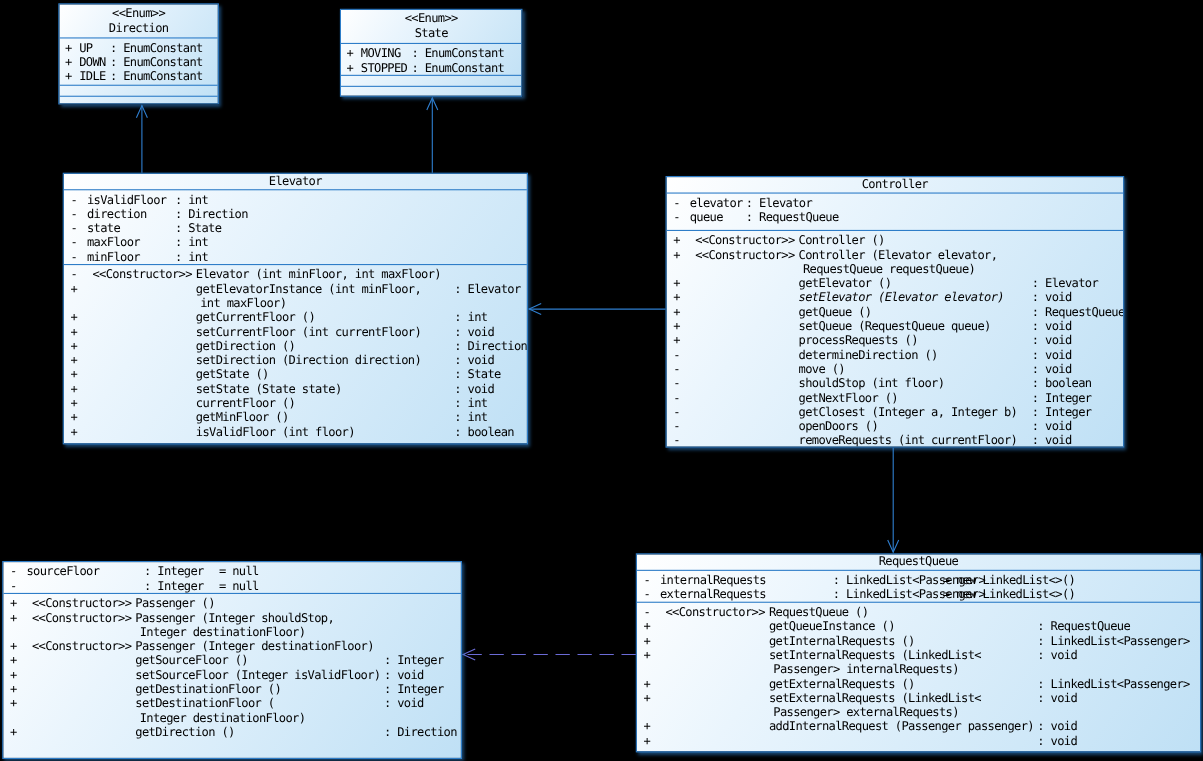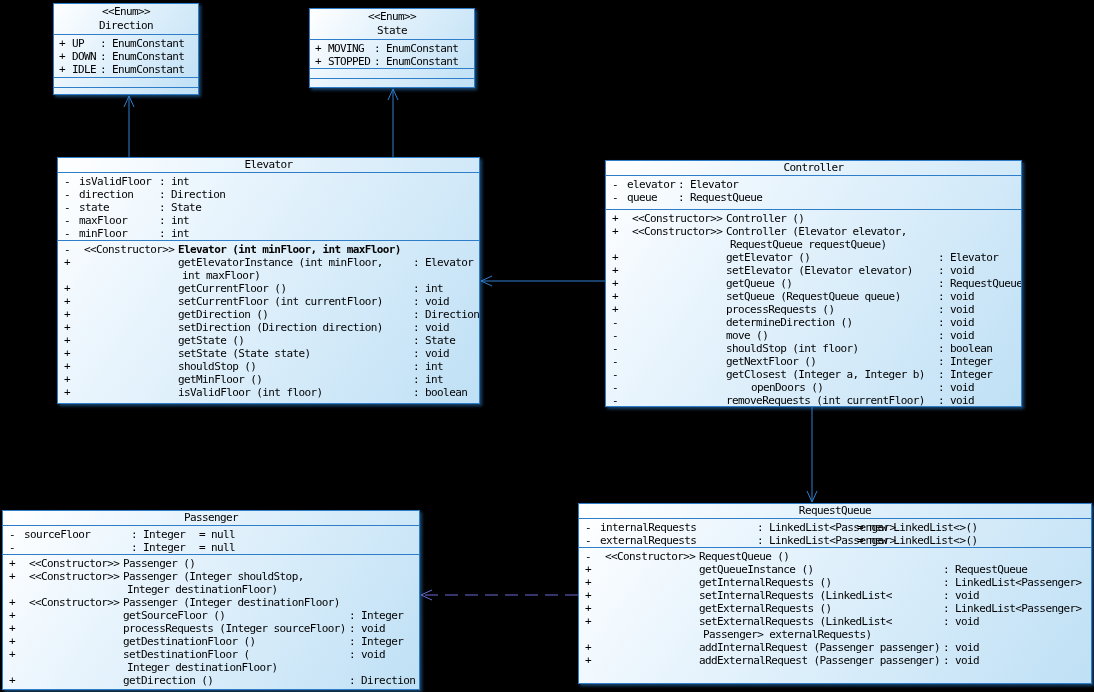--- a/index.html
+++ b/index.html
@@ -134,21 +134,21 @@
         <div class="row">
           <span style="left: 6px;">-</span>
           <span style="left: 21px;">minFloor</span>
           <span style="left: 101px;">: int</span>
         </div>
       </div>
       <div class="compartment last">
         <div class="row">
           <span style="left: 6px;">-</span>
           <span style="left: 26px;">&lt;&lt;Constructor&gt;&gt;</span>
-          <span style="left: 120px; font-weight: bold;">Elevator (int minFloor, int maxFloor)</span>
+          <span style="left: 120px;">Elevator (int minFloor, int maxFloor)</span>
         </div>
         <div class="row">
           <span style="left: 6px;">+</span>
           <span style="left: 120px;">getElevatorInstance (int minFloor,</span>
           <span style="left: 355px;">: Elevator</span>
         </div>
         <div class="row">
           <span style="left: 124px;">int maxFloor)</span>
         </div>
         <div class="row">
@@ -176,21 +176,21 @@
           <span style="left: 120px;">getState ()</span>
           <span style="left: 355px;">: State</span>
         </div>
         <div class="row">
           <span style="left: 6px;">+</span>
           <span style="left: 120px;">setState (State state)</span>
           <span style="left: 355px;">: void</span>
         </div>
         <div class="row">
           <span style="left: 6px;">+</span>
-          <span style="left: 120px;">shouldStop ()</span>
+          <span style="left: 120px;">currentFloor ()</span>
           <span style="left: 355px;">: int</span>
         </div>
         <div class="row">
           <span style="left: 6px;">+</span>
           <span style="left: 120px;">getMinFloor ()</span>
           <span style="left: 355px;">: int</span>
         </div>
         <div class="row">
           <span style="left: 6px;">+</span>
           <span style="left: 120px;">isValidFloor (int floor)</span>
@@ -226,21 +226,21 @@
         <div class="row">
           <span style="left: 124px;">RequestQueue requestQueue)</span>
         </div>
         <div class="row">
           <span style="left: 6px;">+</span>
           <span style="left: 120px;">getElevator ()</span>
           <span style="left: 332px;">: Elevator</span>
         </div>
         <div class="row">
           <span style="left: 6px;">+</span>
-          <span style="left: 120px;">setElevator (Elevator elevator)</span>
+          <span style="left: 120px; font-style: italic;">setElevator (Elevator elevator)</span>
           <span style="left: 332px;">: void</span>
         </div>
         <div class="row">
           <span style="left: 6px;">+</span>
           <span style="left: 120px;">getQueue ()</span>
           <span style="left: 332px;">: RequestQueue</span>
         </div>
         <div class="row">
           <span style="left: 6px;">+</span>
           <span style="left: 120px;">setQueue (RequestQueue queue)</span>
@@ -271,32 +271,31 @@
           <span style="left: 120px;">getNextFloor ()</span>
           <span style="left: 332px;">: Integer</span>
         </div>
         <div class="row">
           <span style="left: 6px;">-</span>
           <span style="left: 120px;">getClosest (Integer a, Integer b)</span>
           <span style="left: 332px;">: Integer</span>
         </div>
         <div class="row">
           <span style="left: 6px;">-</span>
-          <span style="left: 120px; margin-left: 25px;">openDoors ()</span>
+          <span style="left: 120px;">openDoors ()</span>
           <span style="left: 332px;">: void</span>
         </div>
         <div class="row">
           <span style="left: 6px;">-</span>
           <span style="left: 120px;">removeRequests (int currentFloor)</span>
           <span style="left: 332px;">: void</span>
         </div>
       </div>
     </div>
     <div class="uml-box" style="left: 2px; top: 510px; width: 418px; height: 180px;">
-      <div class="box-title">Passenger</div>
       <div class="compartment" style="height: 29px;">
         <div class="row">
           <span style="left: 6px;">-</span>
           <span style="left: 21px;">sourceFloor</span>
           <span style="left: 128px;">: Integer</span>
           <span style="left: 196px;">= null</span>
         </div>
         <div class="row">
           <span style="left: 6px;">-</span>
           <span style="left: 21px; margin-top: 41px;">destinationFloor</span>
@@ -323,21 +322,21 @@
           <span style="left: 26px;">&lt;&lt;Constructor&gt;&gt;</span>
           <span style="left: 120px;">Passenger (Integer destinationFloor)</span>
         </div>
         <div class="row">
           <span style="left: 6px;">+</span>
           <span style="left: 120px;">getSourceFloor ()</span>
           <span style="left: 346px;">: Integer</span>
         </div>
         <div class="row">
           <span style="left: 6px;">+</span>
-          <span style="left: 120px;">processRequests (Integer sourceFloor)</span>
+          <span style="left: 120px;">setSourceFloor (Integer isValidFloor)</span>
           <span style="left: 346px;">: void</span>
         </div>
         <div class="row">
           <span style="left: 6px;">+</span>
           <span style="left: 120px;">getDestinationFloor ()</span>
           <span style="left: 346px;">: Integer</span>
         </div>
         <div class="row">
           <span style="left: 6px;">+</span>
           <span style="left: 120px;">setDestinationFloor (</span>
@@ -384,37 +383,39 @@
           <span style="left: 6px;">+</span>
           <span style="left: 120px;">getInternalRequests ()</span>
           <span style="left: 364px;">: LinkedList&lt;Passenger&gt;</span>
         </div>
         <div class="row">
           <span style="left: 6px;">+</span>
           <span style="left: 120px;">setInternalRequests (LinkedList&lt;</span>
           <span style="left: 364px;">: void</span>
         </div>
         <div class="row">
+          <span style="left: 124px;">Passenger&gt; internalRequests)</span>
+        </div>
+        <div class="row">
           <span style="left: 6px;">+</span>
           <span style="left: 120px; text-align: center;">getExternalRequests ()</span>
           <span style="left: 364px;">: LinkedList&lt;Passenger&gt;</span>
         </div>
         <div class="row">
           <span style="left: 6px;">+</span>
           <span style="left: 120px;">setExternalRequests (LinkedList&lt;</span>
           <span style="left: 364px;">: void</span>
         </div>
         <div class="row">
           <span style="left: 124px;">Passenger&gt; externalRequests)</span>
         </div>
         <div class="row">
           <span style="left: 6px;">+</span>
           <span style="left: 120px;">addInternalRequest (Passenger passenger)</span>
           <span style="left: 364px;">: void</span>
         </div>
         <div class="row">
           <span style="left: 6px;">+</span>
-          <span style="left: 120px;">addExternalRequest (Passenger passenger)</span>
           <span style="left: 364px;">: void</span>
         </div>
       </div>
     </div>
   </div>
 
 </body></html>

